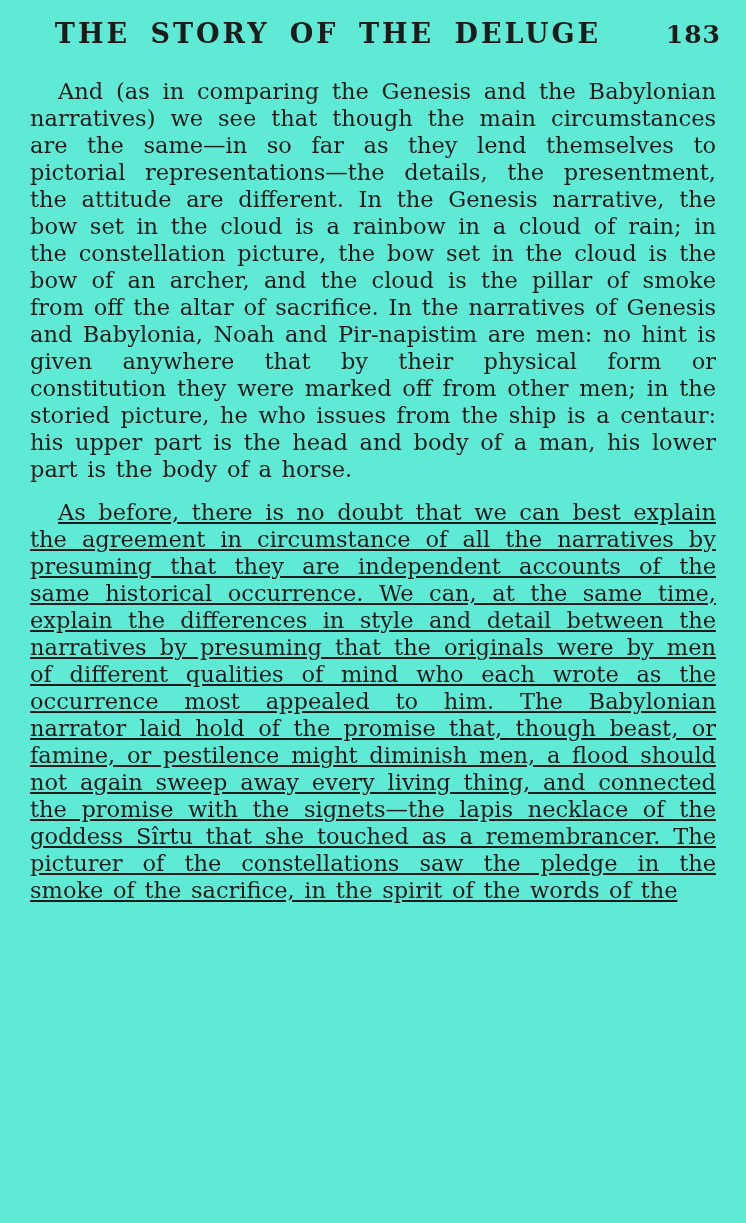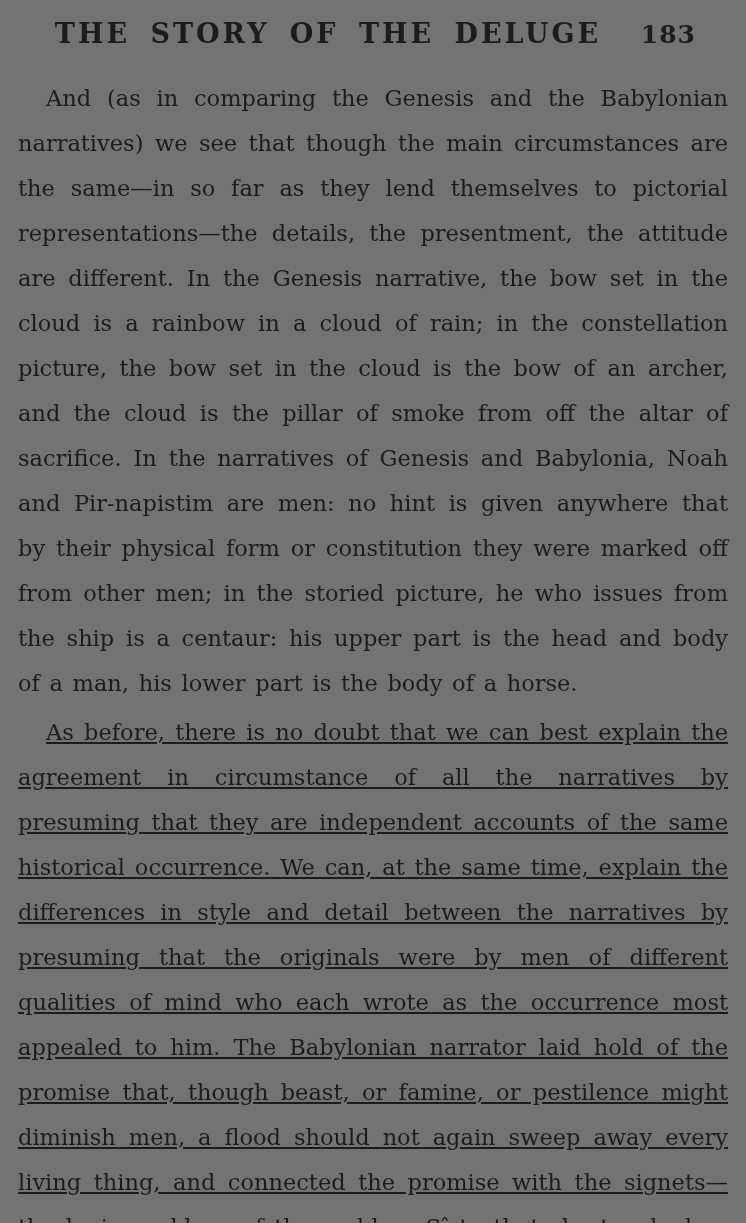--- a/index.html
+++ b/index.html
@@ -6,21 +6,21 @@
     margin: 0;
     padding: 0;
     background: #e8e6e1;
   }
   .page {
     position: relative;
     width: 746px;
     height: 1223px;
     margin: 0 auto;
     box-sizing: border-box;
-    background: #737373;
+    background: #5eead4;
     color: #1c1c1c;
     font-family: "DejaVu Serif", "Liberation Serif", serif;
     padding: 16px 14px 0 14px;
     overflow: hidden;
   }
   .page-header {
     position: relative;
     height: 46px;
     margin-bottom: 14px;
   }
@@ -31,30 +31,30 @@
     top: 2px;
     text-align: center;
     font-size: 27px;
     font-weight: 700;
     letter-spacing: 3px;
     word-spacing: 8px;
     white-space: nowrap;
   }
   .page-number {
     position: absolute;
-    right: 36px;
+    right: 11px;
     top: 4px;
     font-size: 25px;
     font-weight: 600;
     letter-spacing: 1px;
   }
   .page-body p {
-    margin: 4px;
+    margin: 16px;
     font-size: 22.5px;
-    line-height: 45px;
+    line-height: 27px;
     text-align: justify;
     text-indent: 28px;
     word-spacing: 2.5px;
     hyphens: auto;
   }
   .page-body p + p {
     margin-top: 0;
     text-decoration: underline;
   }
 </style>

